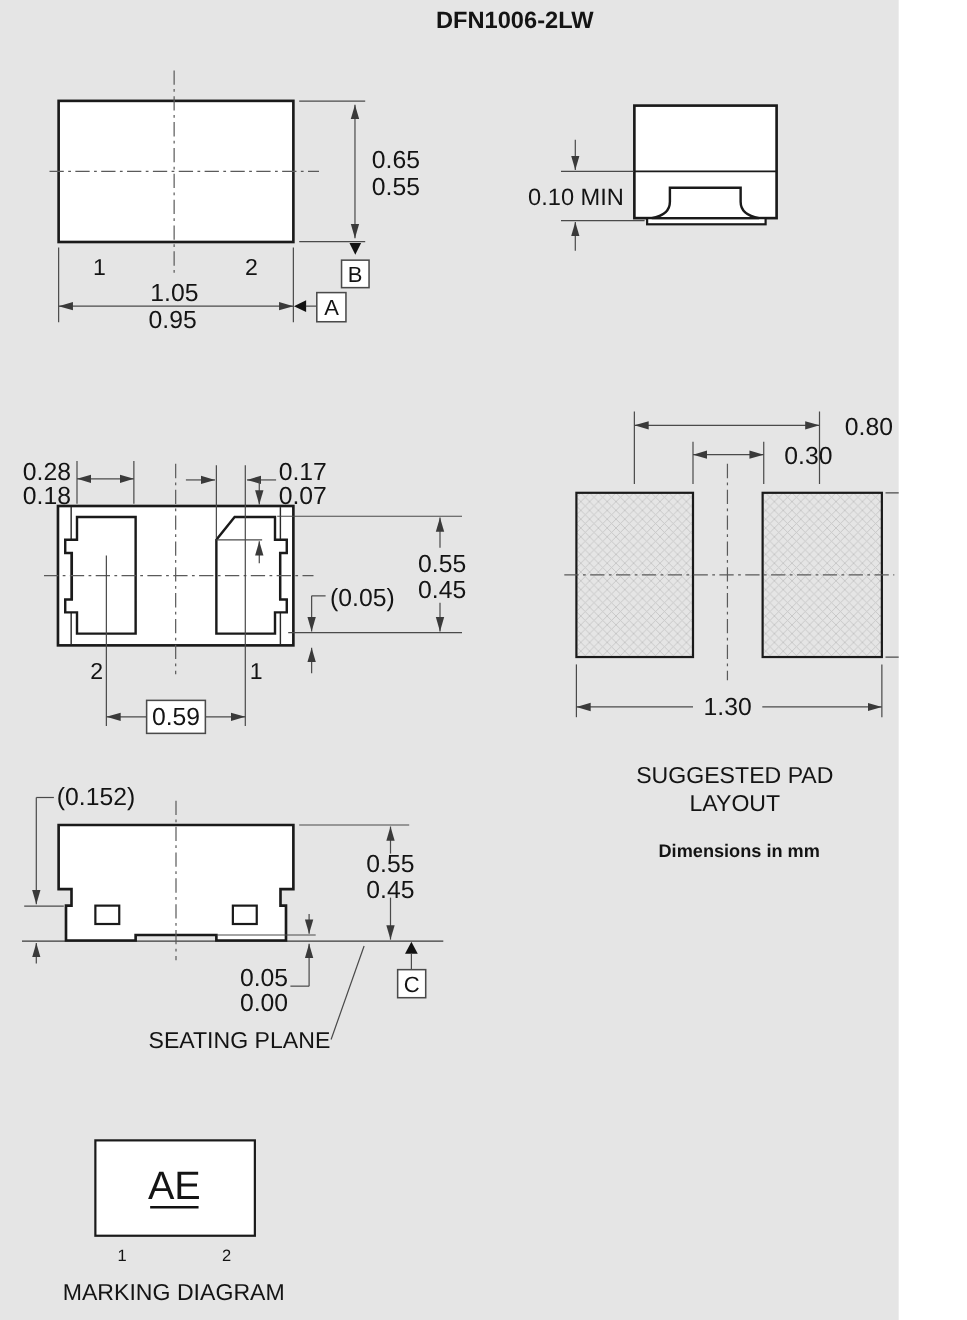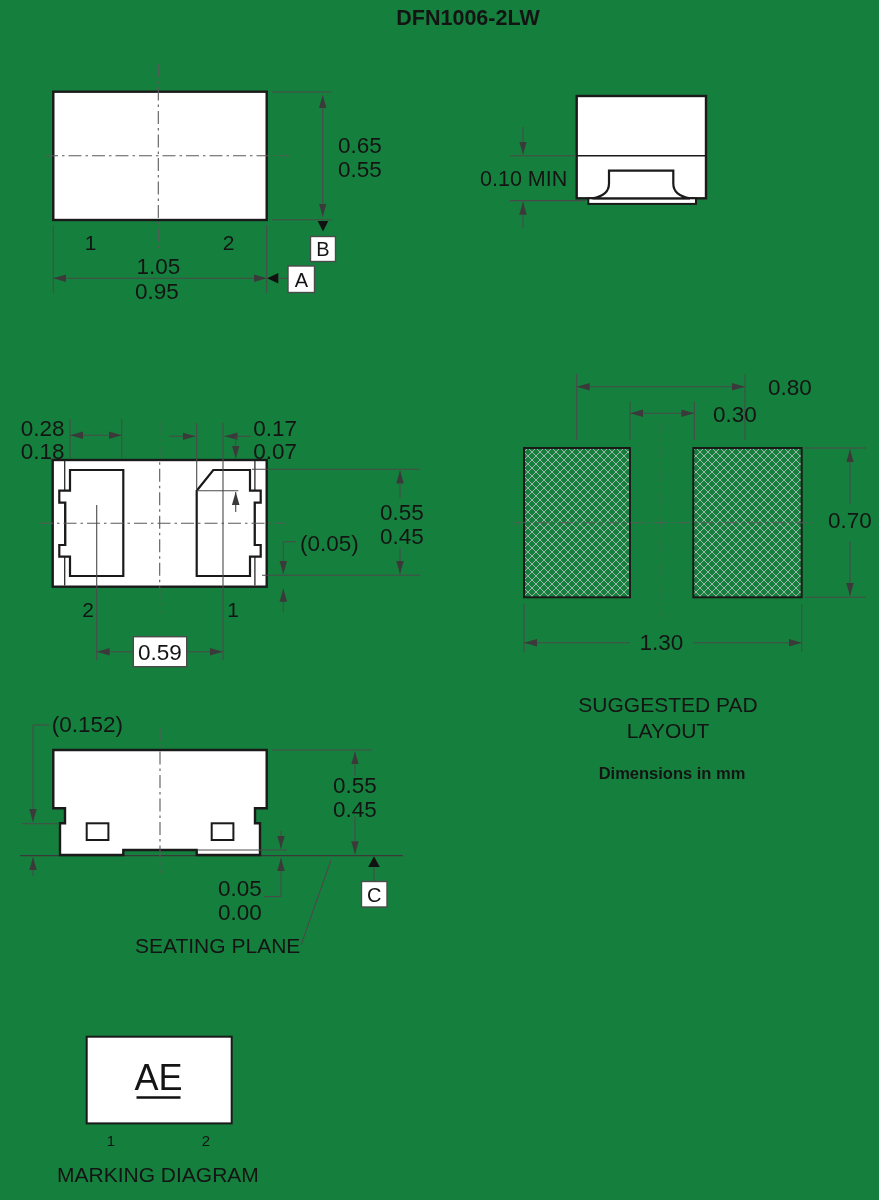--- a/index.html
+++ b/index.html
@@ -1,16 +1,16 @@
 <!DOCTYPE html>
 <html><head>
 <meta charset="utf-8">
 <style>
   html,body{margin:0;padding:0;background:#ffffff;}
-  .page{position:relative;width:879px;height:1200px;background:#15803d;overflow:hidden;}
+  .page{position:relative;width:817px;height:1200px;background:#e5e5e5;overflow:hidden;}
   svg{position:absolute;left:0;top:0;}
   text{font-family:"Liberation Sans",sans-serif;fill:#141414;}
   .t-title{font-size:21.5px;font-weight:bold;}
   .t-dim{font-size:22.5px;}
   .t-dim-s{font-size:21.5px;}
   .t-pin{font-size:21px;}
   .t-pin-s{font-size:15px;}
   .t-datum{font-size:20px;}
   .t-cap{font-size:21px;}
   .t-note{font-size:16.5px;font-weight:bold;}

